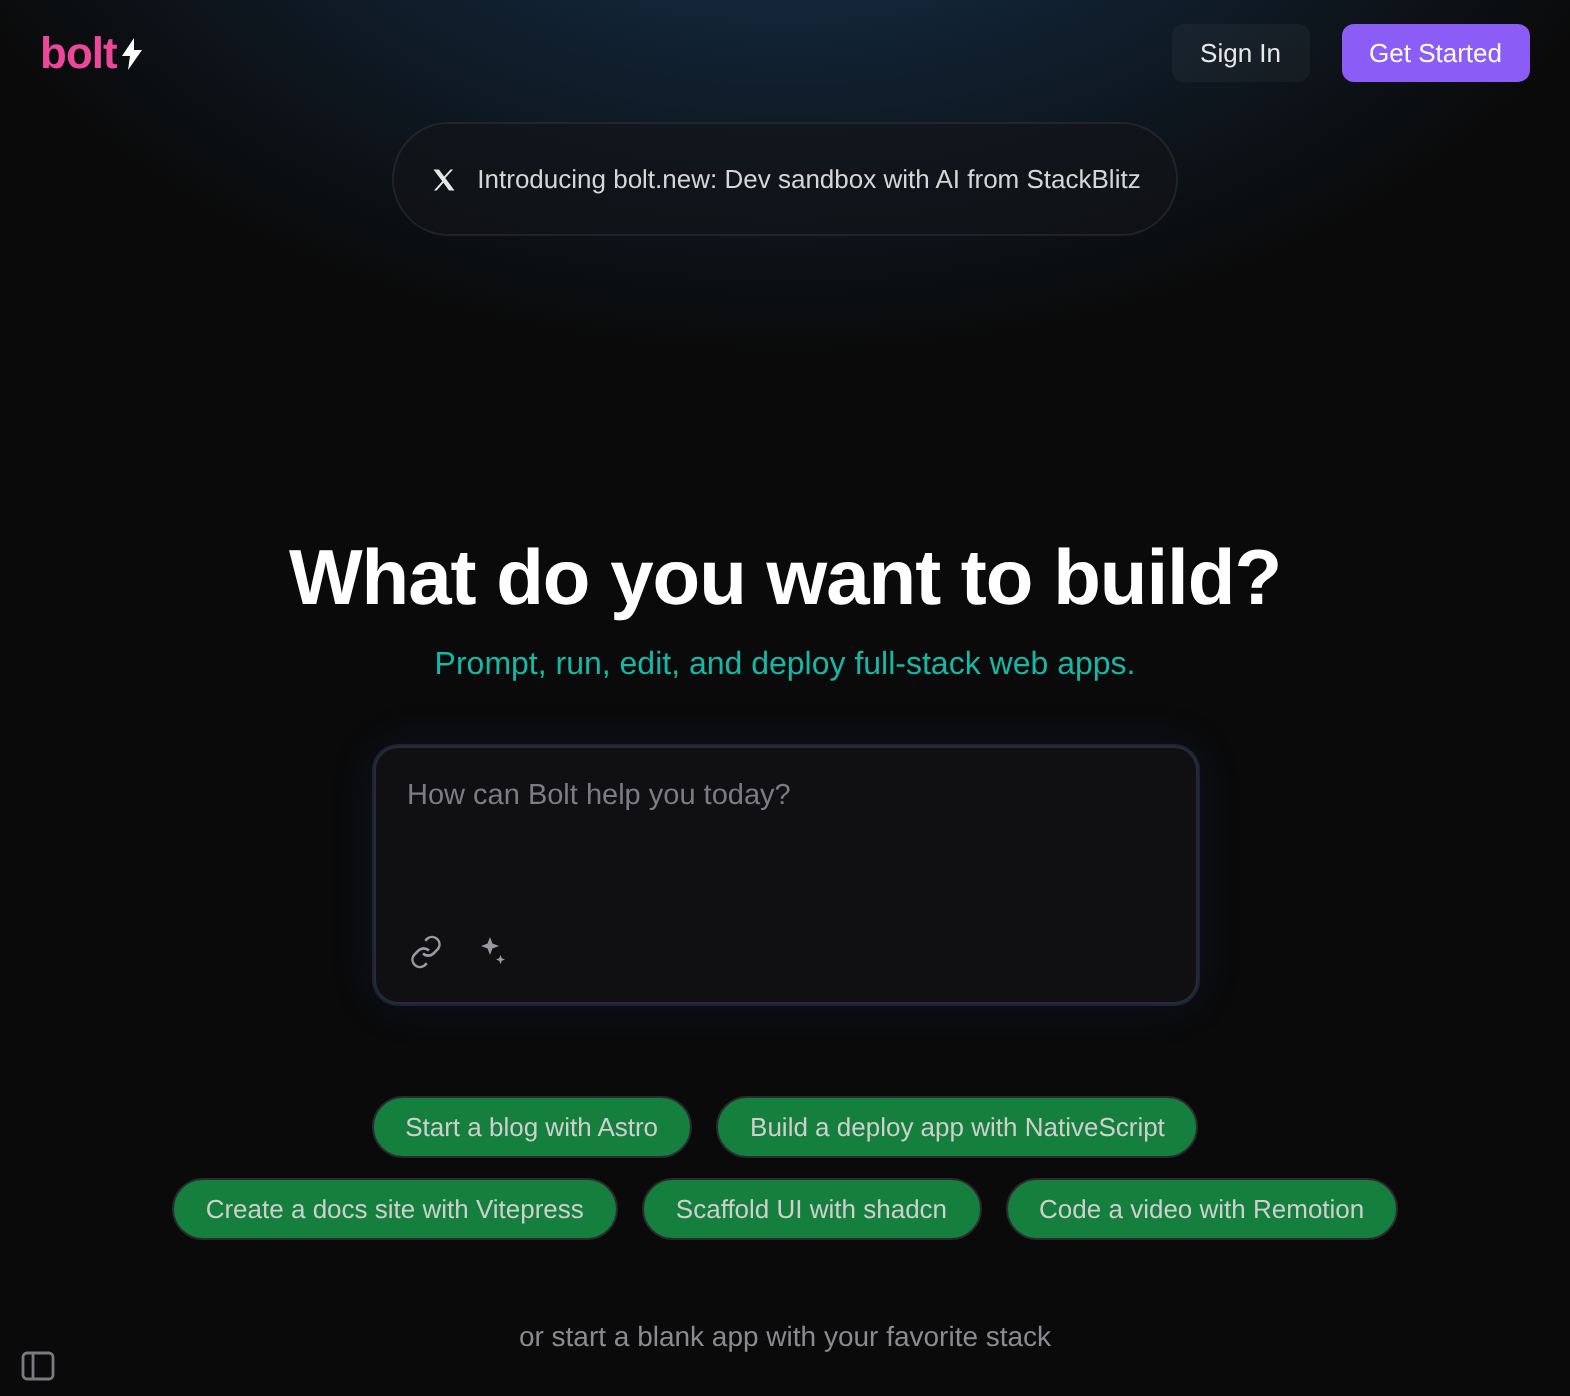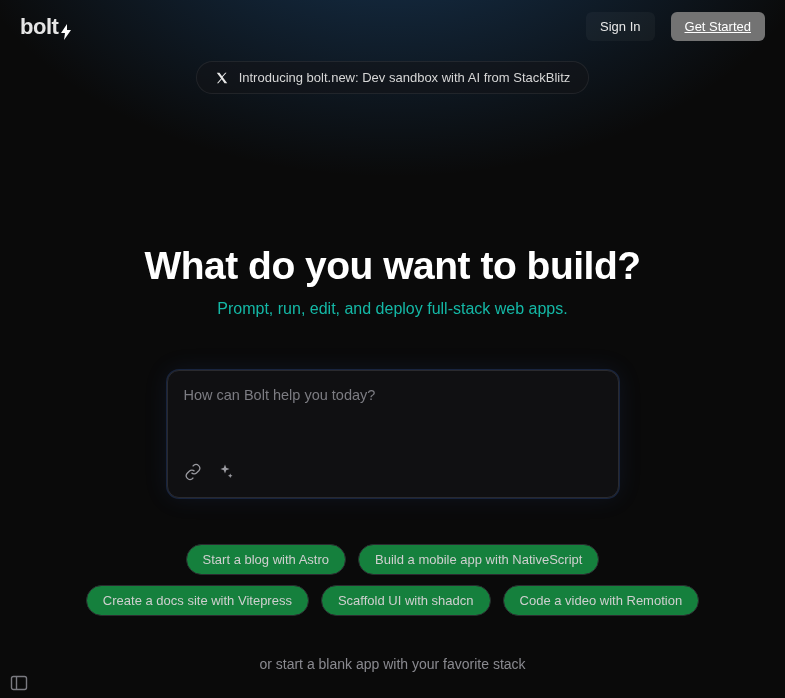--- a/index.html
+++ b/index.html
@@ -22,41 +22,41 @@
   
   .topbar {
     position: relative;
     display: flex;
     align-items: center;
     justify-content: space-between;
     padding: 12px 20px;
     z-index: 2;
   }
   .logo {
-    display: flex; align-items: flex-end; gap: 2px;
+    display: flex; align-items: center; gap: 2px;
     font-weight: 800; font-size: 22px; letter-spacing: -0.5px;
-    color: #e5e5e5;
+    color: #ec4899;
   }
   .logo .bolt-icon { width: 10px; height: 16px; margin-left: 1px; }
   .auth { display: flex; gap: 16px; }
   .btn {
     font-size: 13px;
     padding: 7px 14px;
     border-radius: 6px;
     border: none;
     cursor: pointer;
   }
   .btn-ghost { background: rgba(255,255,255,0.04); color: #e8e8e8; }
-  .btn-primary { background: #737373; color: #fff; text-decoration: underline; }
+  .btn-primary { background: #8b5cf6; color: #fff; }
   
   .announce {
     margin: 8px auto 0;
     display: flex; align-items: center; gap: 10px;
     width: fit-content;
-    padding: 8px 18px;
+    padding: 20px 18px;
     border-radius: 999px;
     background: rgba(20,20,24,0.55);
     border: 1px solid rgba(255,255,255,0.07);
     font-size: 13px;
     color: #d6d6d6;
     position: relative; z-index: 2;
   }
   .announce .x-icon { width: 14px; height: 14px; fill: #e6e6e6; }
   
   .hero {
@@ -69,22 +69,22 @@
     font-weight: 800;
     letter-spacing: -0.5px;
   }
   .hero p {
     margin-top: 12px;
     font-size: 16px;
     color: #14b8a6;
   }
   
   .prompt {
-    margin: 52px auto 0;
-    width: 452px;
+    margin: 31px auto 0;
+    width: 412px;
     border-radius: 12px;
     background: #101012;
     border: 1px solid #2a2a2e;
     box-shadow: 0 0 0 1px rgba(70,120,220,0.22), 0 0 24px rgba(60,100,200,0.12);
     padding: 16px;
     text-align: left;
   }
   .prompt textarea {
     width: 100%;
     height: 62px;
@@ -170,21 +170,21 @@
         <path d="M14 11a5 5 0 0 0-7 0l-3 3a5 5 0 0 0 7 7l1.5-1.5"></path>
       </svg>
       <svg class="tool-icon sparkle" viewBox="0 0 24 24">
         <path d="M12 2l1.6 4.4L18 8l-4.4 1.6L12 14l-1.6-4.4L6 8l4.4-1.6L12 2zM19 14l.9 2.1L22 17l-2.1.9L19 20l-.9-2.1L16 17l2.1-.9L19 14z"></path>
       </svg>
     </div>
   </div>
 
   <div class="chips">
     <div class="chip">Start a blog with Astro</div>
-    <div class="chip">Build a mobile app with NativeScript</div>
+    <div class="chip">Build a deploy app with NativeScript</div>
     <div class="chip">Create a docs site with Vitepress</div>
     <div class="chip">Scaffold UI with shadcn</div>
     <div class="chip">Code a video with Remotion</div>
   </div>
 
   <div class="stack-hint">or start a blank app with your favorite stack</div>
 
 </div>
 
 <svg class="sidebar-toggle" viewBox="0 0 18 18">

